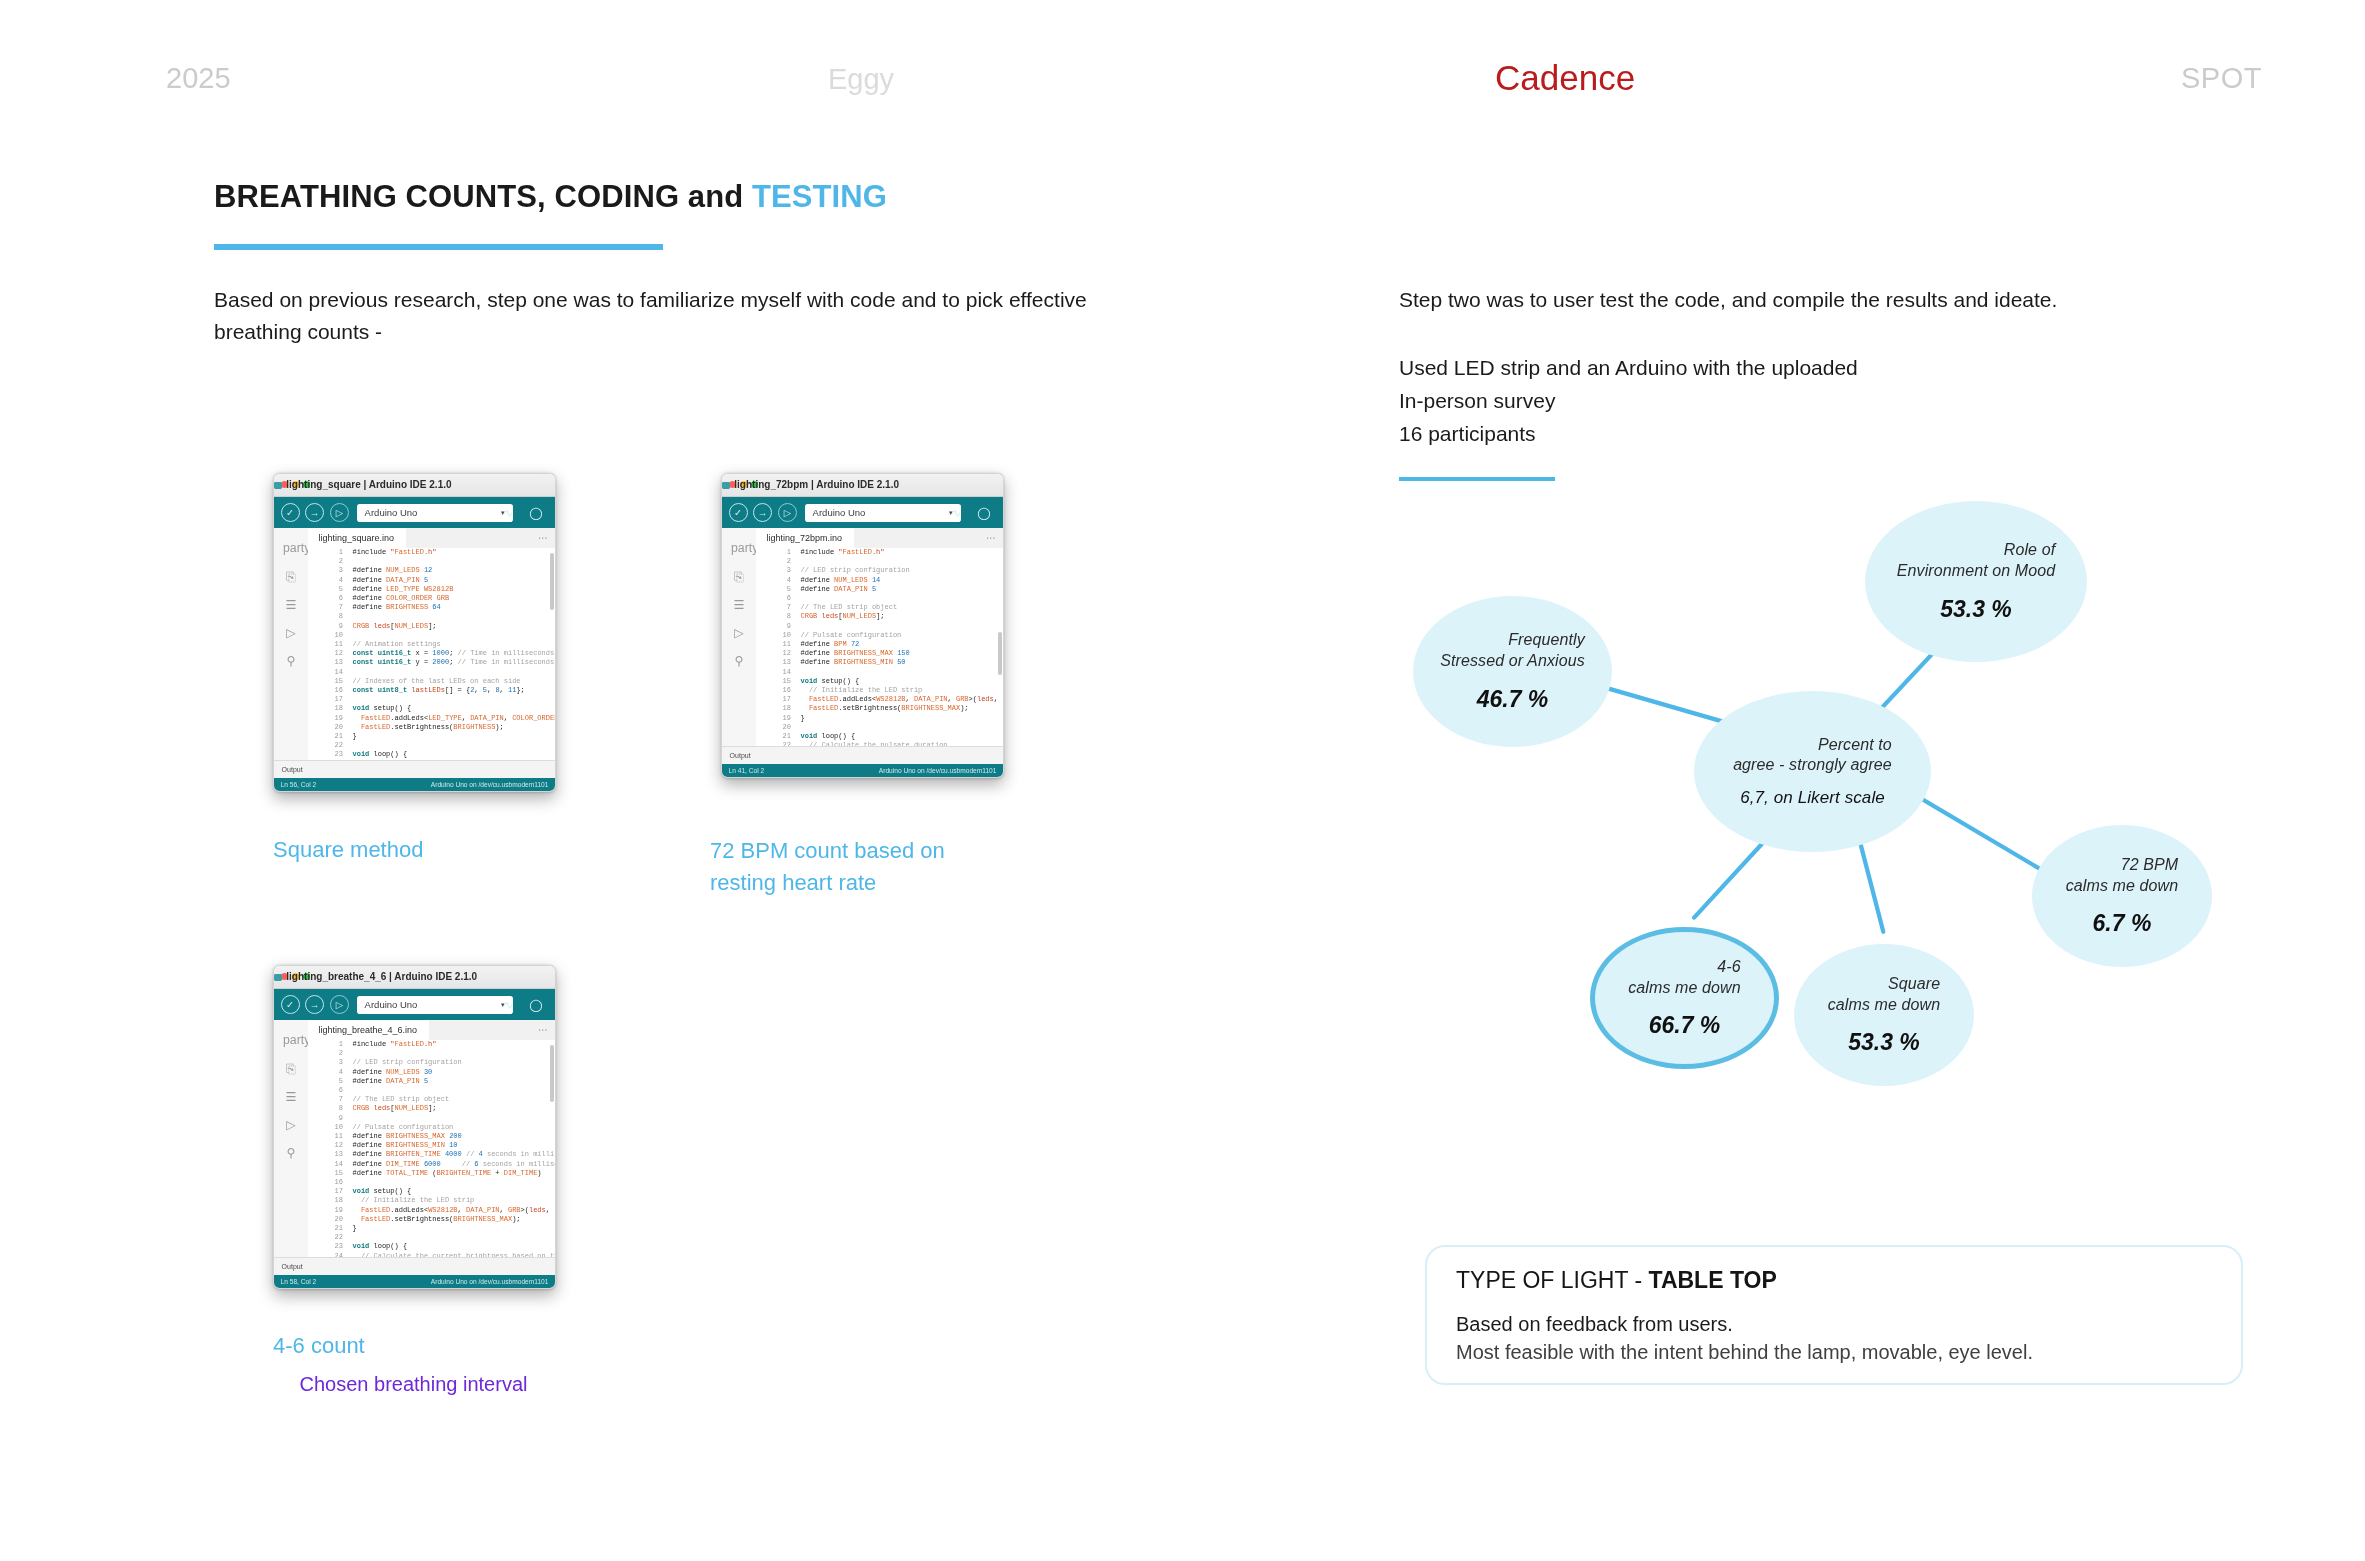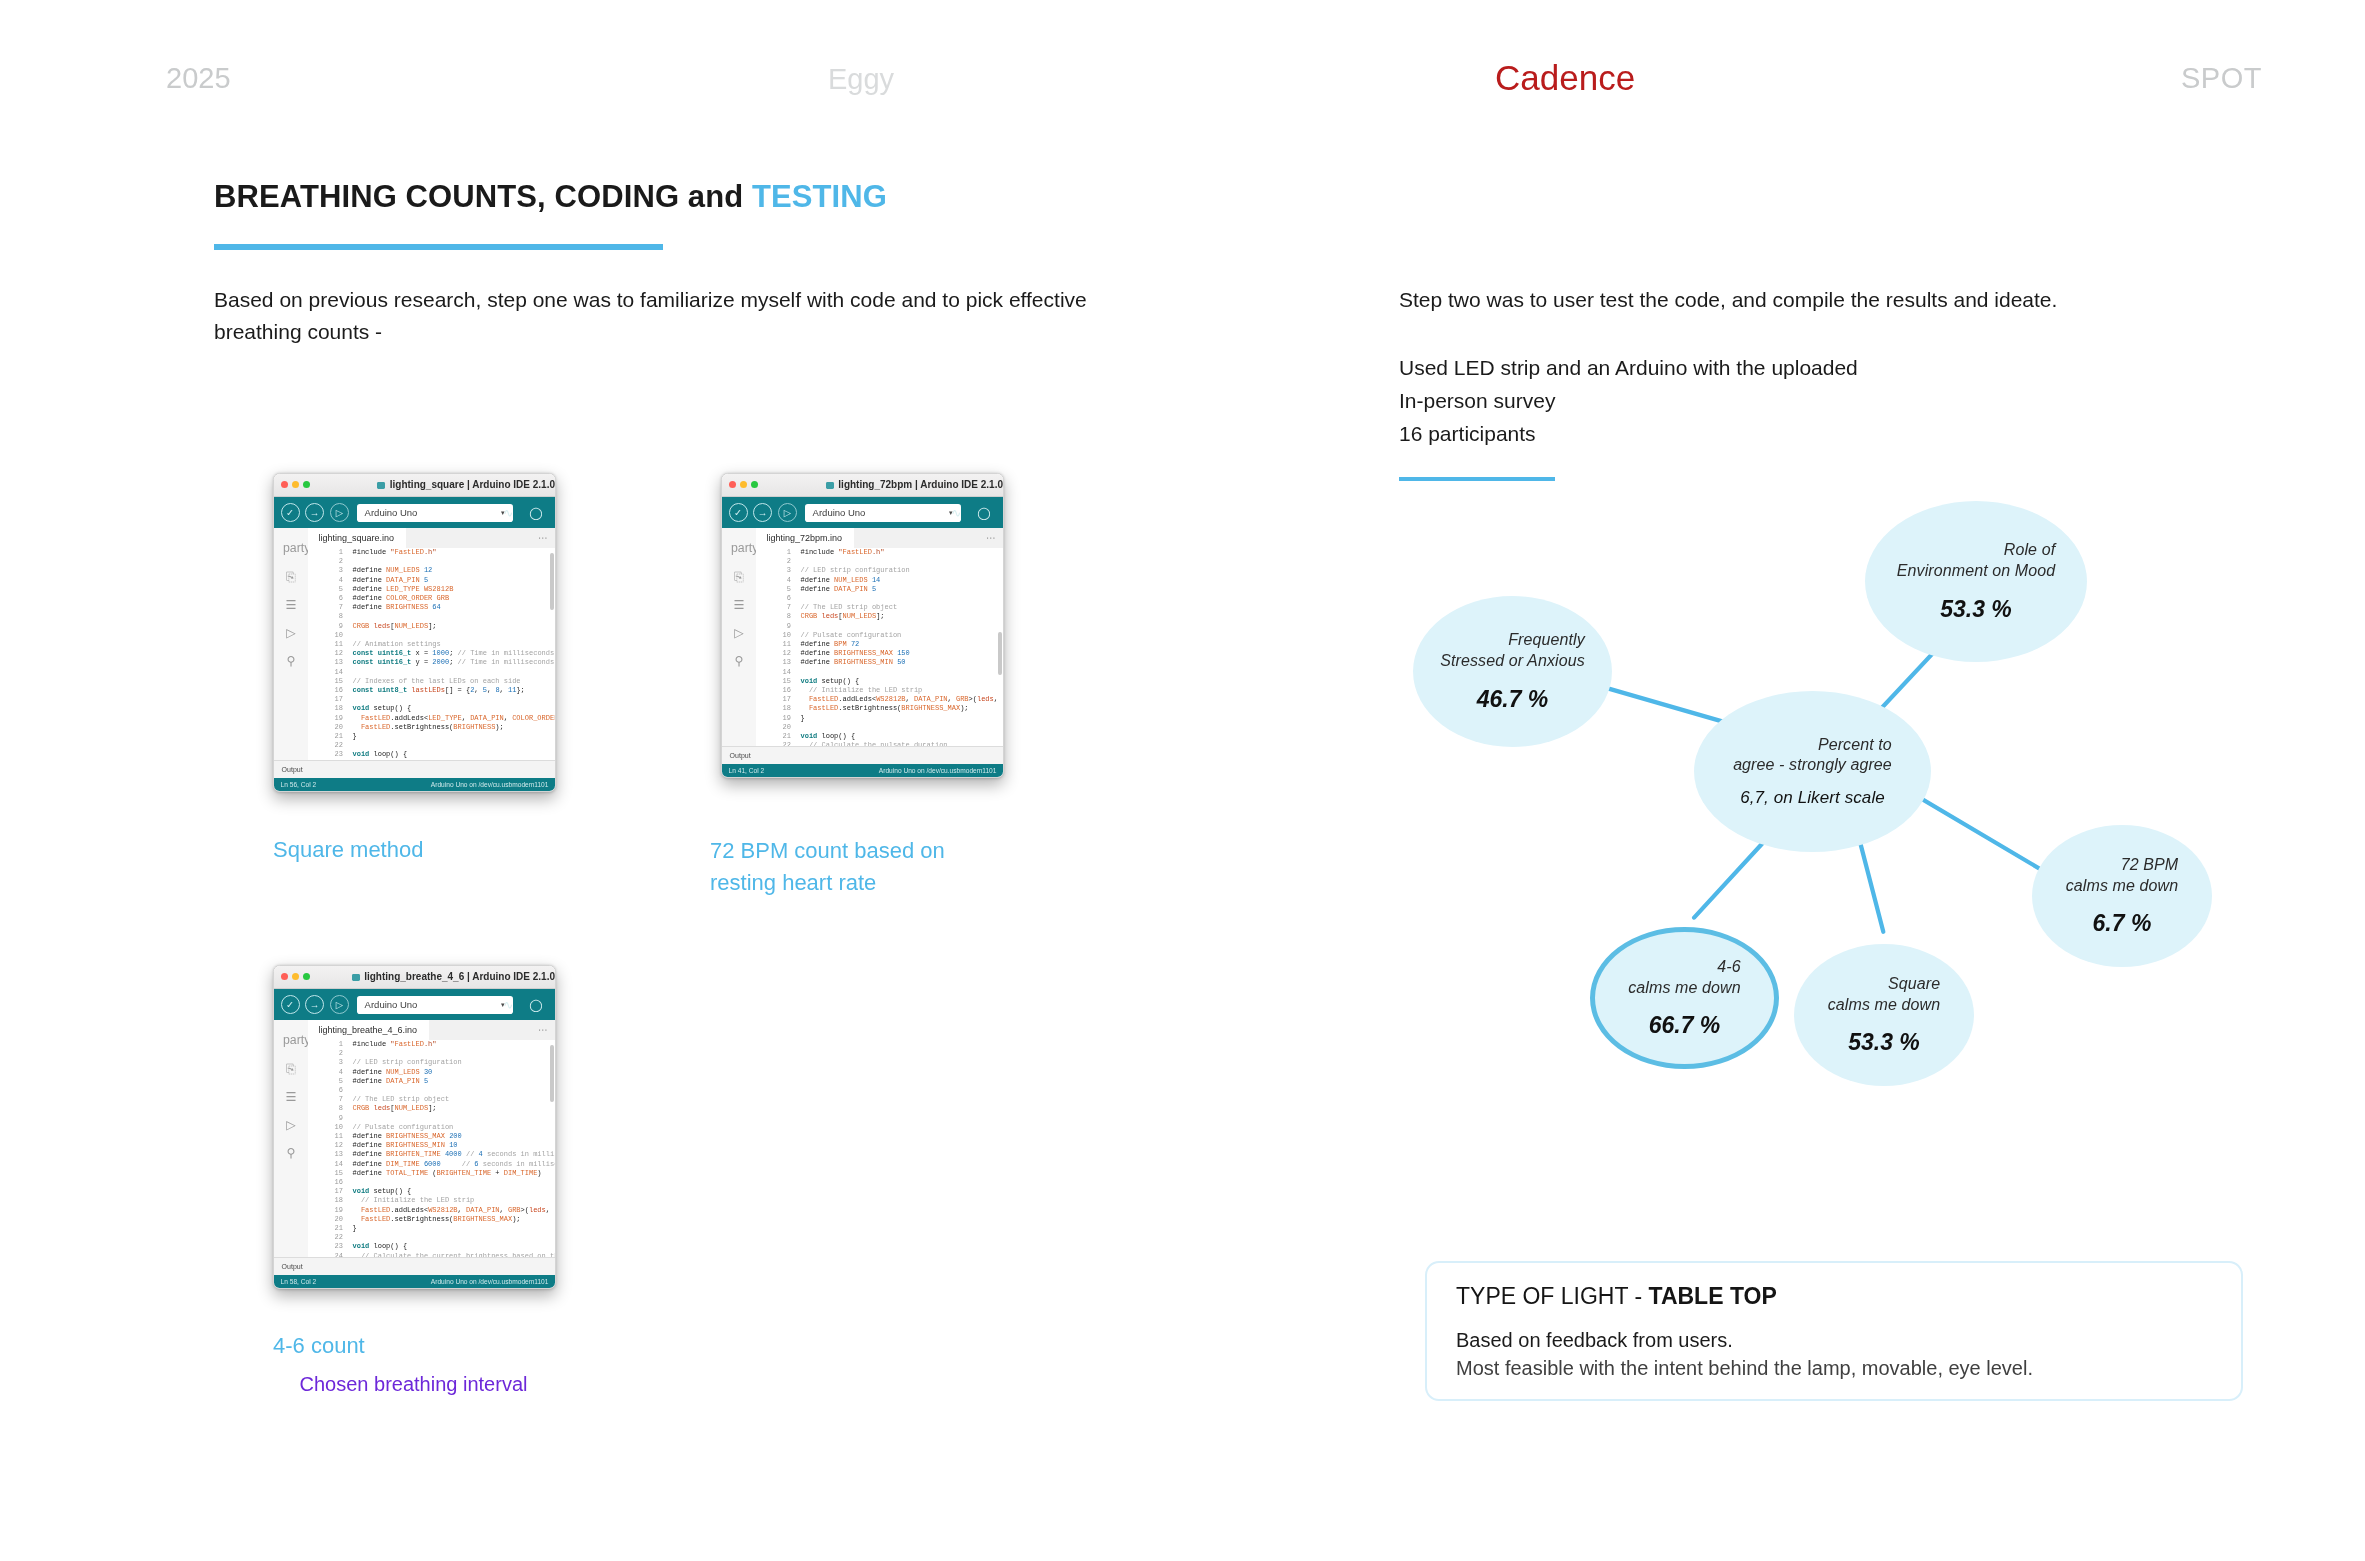--- a/index.html
+++ b/index.html
@@ -66,21 +66,21 @@
     height: 22px; background: linear-gradient(#f3f2f2,#e7e6e6);
     border-bottom: 0.5px solid #cfcfcf;
     position: relative;
   }
   .ide-dots { position: absolute; left: 6.6px; top: 7px; display: flex; gap: 4.3px; }
   .ide-dots i { width: 7px; height: 7px; border-radius: 50%; display:block; }
   .dot-r { background: #ff5f57; }
   .dot-y { background: #febc2e; }
   .dot-g { background: #28c840; }
   .ide-wtitle {
-    position: absolute; left: 0; right: 0; top: 5.2px; text-align: right;
+    position: absolute; left: 0; right: 0; top: 5.2px; text-align: left;
     font-size: 10px; font-weight: 700; color: #2b2b2b; white-space: nowrap;
   }
   .ide-wtitle .app-chip {
     display:inline-block; width: 8px; height: 7px; border-radius: 1.4px;
     background: #3b9ea6; margin-right: 4.3px; vertical-align: -0.9px;
   }
   .ide-toolbar {
     height: 31px; background: #0e7c86; position: relative;
   }
   .tb-btn {
@@ -202,24 +202,23 @@
   }
   .bubble.center .b-value {
     font-size: 17px; font-weight: 400; margin-top: 12.3px; letter-spacing:0.1px;
   }
   .bubble.highlight { border: 5.2px solid #5cbde4; }
 
   
   #callout {
     position: absolute; left: 1425px; top: 1245px;
     width: 818px; height: 140px;
-    border: 2.4px solid #d8effa; border-radius: 14px;
+    border: 2.4px solid #d8effa; border-radius: 20px;
     box-sizing: border-box;
     background: #ffffff;
-    margin-top: 16px;
   }
   #callout .co-title {
     position: absolute; left: 29px; top: 20px;
     font-size: 23px; font-weight: 400; color: #151515; white-space: nowrap;
   }
   #callout .co-title b { font-weight: 700; }
   #callout .co-l1 {
     position: absolute; left: 29px; top: 66px; font-size: 20px; color: #1b1b1b;
   }
   #callout .co-l2 {

